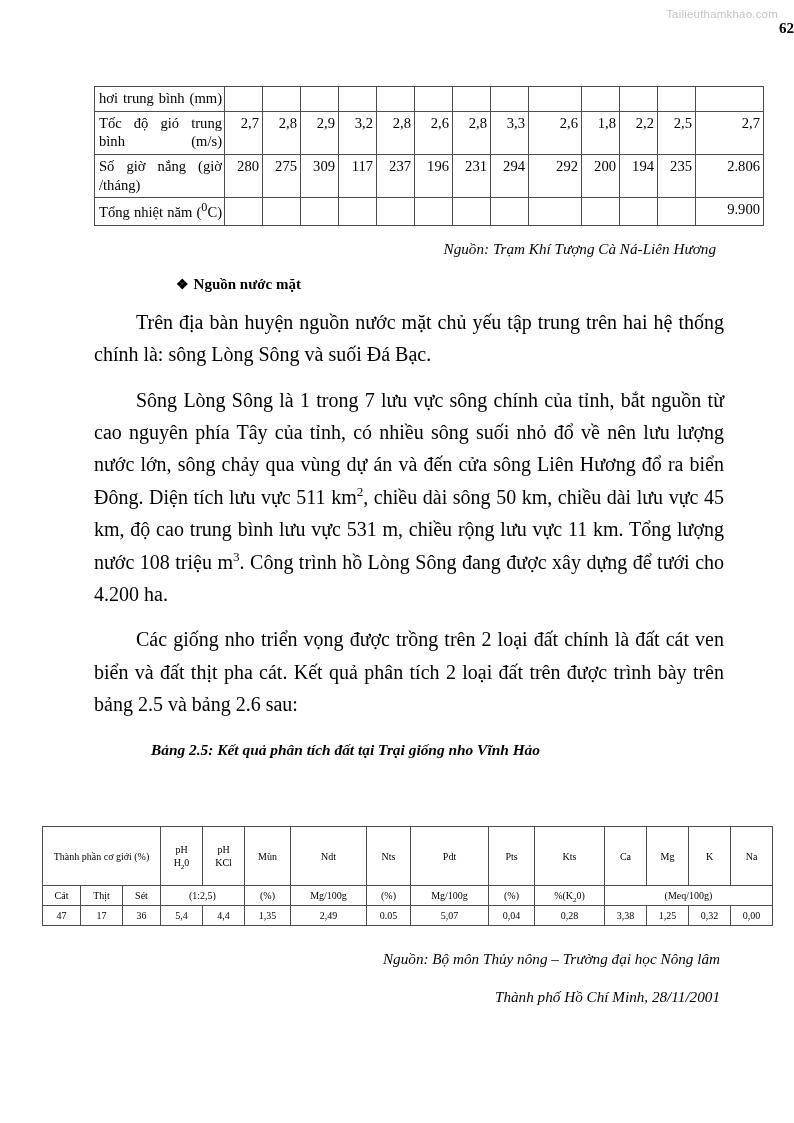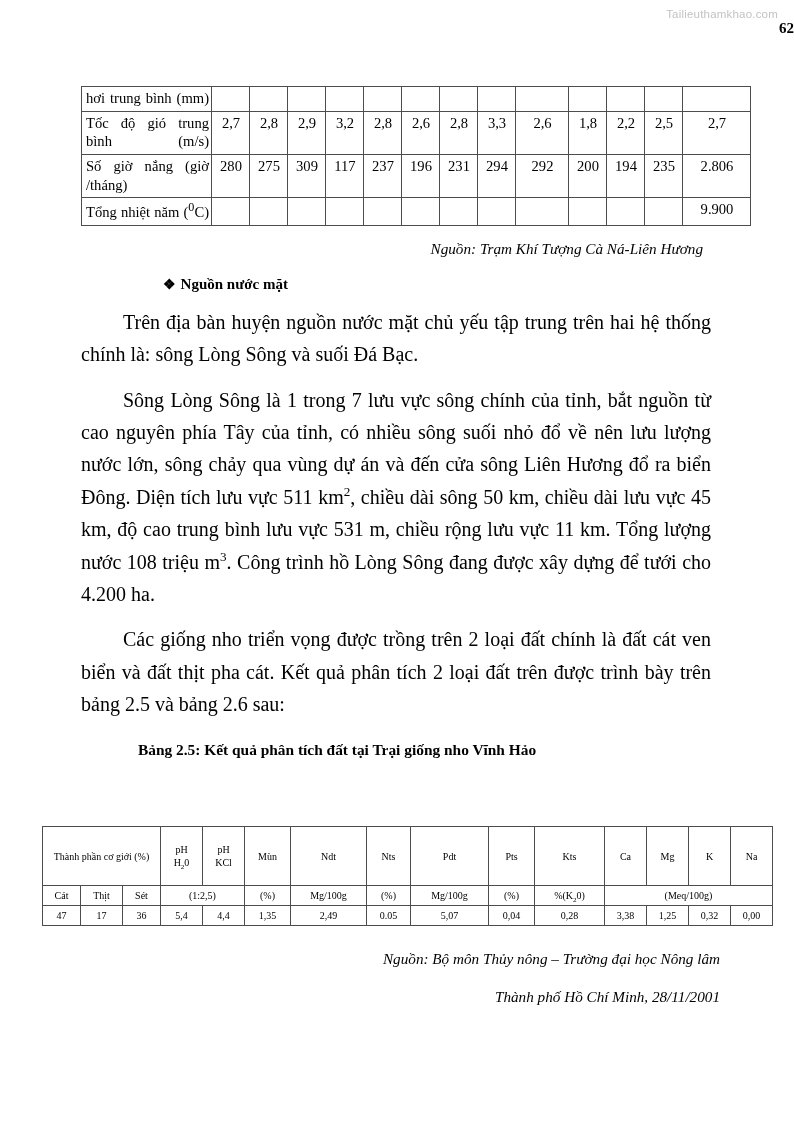--- a/index.html
+++ b/index.html
@@ -39,21 +39,21 @@
     left: 0;
     width: 794px;
     text-align: right;
     font-weight: bold;
     font-size: 15px;
   }
 
   
   .body-wrap {
     position: absolute;
-    left: 81px;
+    left: 94px;
     top: 86px;
     width: 630px;
   }
 
   
   table.doc-table {
     border-collapse: collapse;
     table-layout: fixed;
     font-size: 14.6px;
     line-height: 1.28;
@@ -66,21 +66,21 @@
   }
   #climate-table {
     width: 630px;
   }
   #climate-table td.lbl {
     text-align: justify;
     text-align-last: justify;
     padding-right: 2px;
   }
   #climate-table td.val {
-    text-align: center;
+    text-align: right;
   }
 
   
   .src-line {
     font-style: italic;
     font-size: 15.2px;
     text-align: right;
     margin: 0;
     padding: 0;
   }
@@ -104,20 +104,21 @@
     margin: 13px 0 0 0;
   }
   p.para sup {
     font-size: 0.66em;
     vertical-align: super;
     line-height: 0;
   }
 
   .table-caption {
     font-weight: bold;
+    font-style: italic;
     font-size: 15.4px;
     margin: 20px 0 0 57px;
   }
 
   
   #soil-wrap {
     position: absolute;
     left: 42px;
     top: 826px;
     width: 710px;

